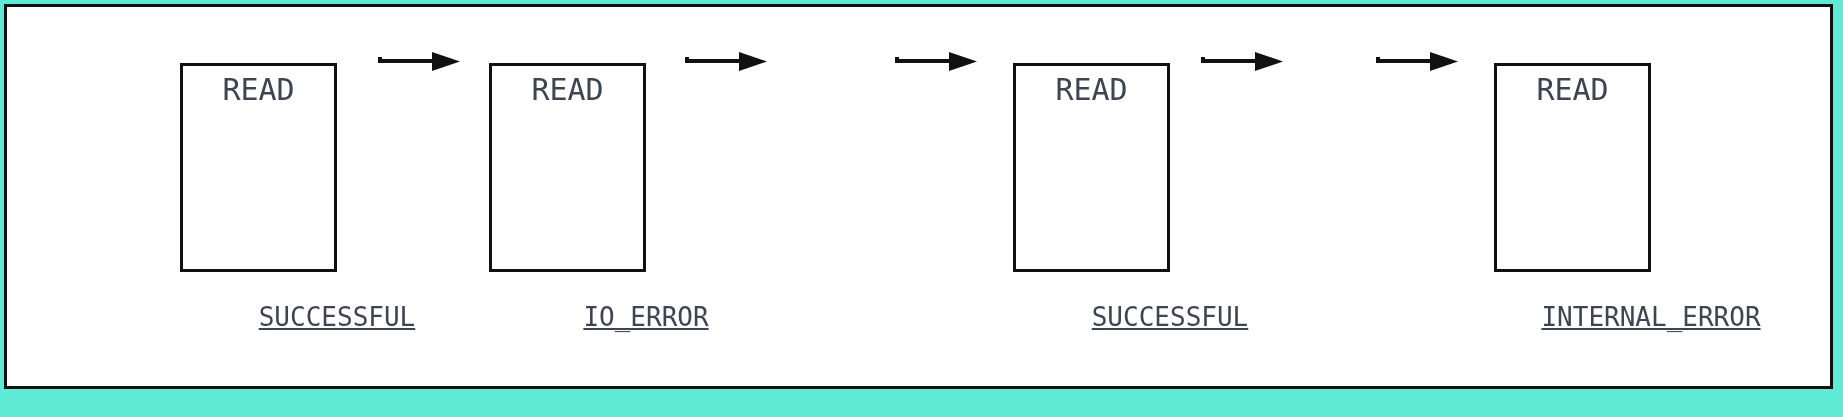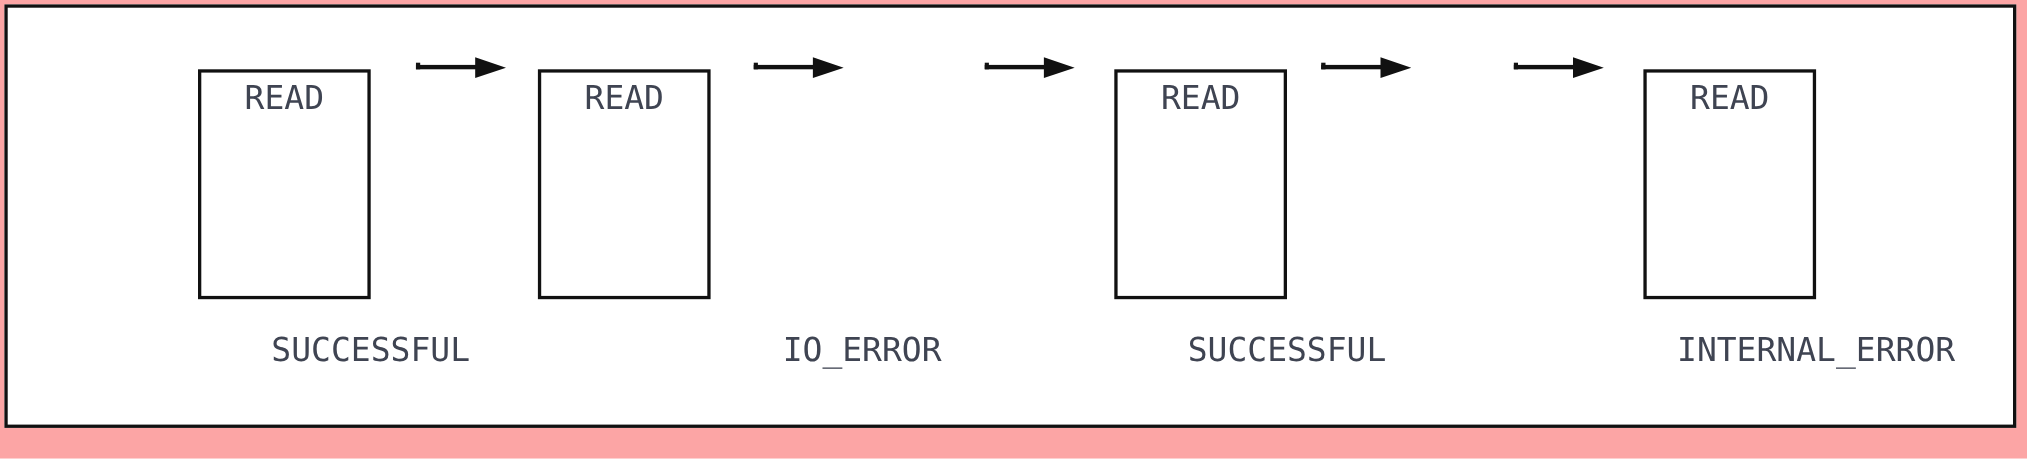--- a/index.html
+++ b/index.html
@@ -11,21 +11,21 @@
     width: 1843px;
     height: 417px;
     font-family: "DejaVu Sans Mono", "Liberation Mono", monospace;
     -webkit-font-smoothing: none;
   }
 
   #diagram-root {
     position: relative;
     width: 1843px;
     height: 417px;
-    background: #fca5a5;
+    background: #5eead4;
     overflow: hidden;
   }
 
   
   .figure-frame {
     position: absolute;
     left: 4px;
     top: 4px;
     width: 1829px;
     height: 385px;
@@ -64,26 +64,27 @@
     line-height: 1;
     padding-top: 9px;
     color: #3f4452;
     letter-spacing: 0px;
     white-space: nowrap;
   }
 
   .step-caption {
     position: absolute;
     text-align: center;
-    font-size: 30px;
+    font-size: 26px;
     line-height: 1;
     color: #3f4452;
     white-space: nowrap;
     width: 420px;
     margin-left: -131px;
+    text-decoration: underline;
   }
 
   
   .flow-arrow {
     position: absolute;
     height: 26px;
   }
   .flow-arrow svg {
     display: block;
   }
@@ -109,21 +110,21 @@
         <rect x="0" y="10" width="60" height="4" fill="#111111"></rect>
         <rect x="0" y="8" width="4" height="6" fill="#111111"></rect>
         <polygon points="54,3 82,12.5 54,22" fill="#111111"></polygon>
       </svg>
     </div>
 
     <div class="flow-step" style="left:489px; top:63px;">
       <div class="step-box" style="left:0px; top:0px;">
         <span class="step-box-label">READ</span>
       </div>
-      <div class="step-caption" style="left:78px; top:241px;text-align:right;">IO_ERROR</div>
+      <div class="step-caption" style="left:78px; top:241px;">IO_ERROR</div>
     </div>
 
     <div class="flow-arrow" style="left:685px; top:49px; width:84px;">
       <svg width="84" height="26" viewBox="0 0 84 26" aria-hidden="true">
         <rect x="0" y="10" width="60" height="4" fill="#111111"></rect>
         <rect x="0" y="8" width="4" height="6" fill="#111111"></rect>
         <polygon points="54,3 82,12.5 54,22" fill="#111111"></polygon>
       </svg>
     </div>
 

